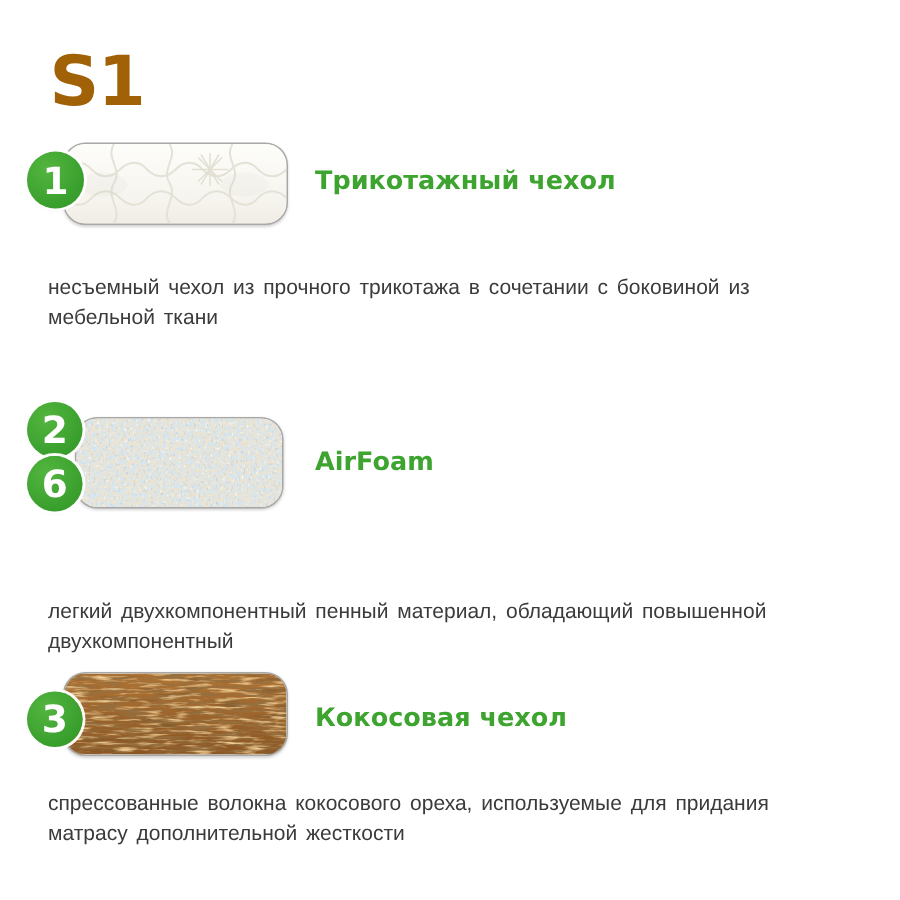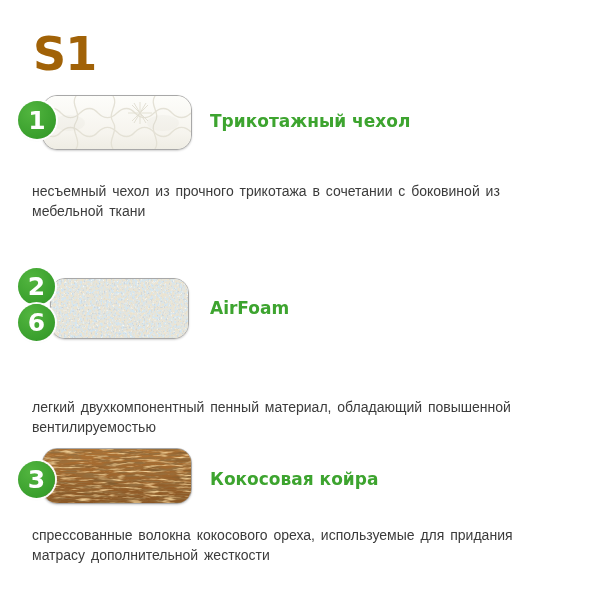--- a/index.html
+++ b/index.html
@@ -117,21 +117,21 @@
       <rect width="137" height="59" filter="url(#fmTan)"></rect>
       <rect width="137" height="59" filter="url(#fmGray)"></rect>
       <rect width="137" height="59" filter="url(#fmWhite)"></rect>
     </svg>
   </div>
   <div class="badge badge-2">2</div>
   <div class="badge badge-6">6</div>
   <h2 class="layer-heading heading-2">AirFoam</h2>
   <div class="layer-desc desc-2">
     <div class="desc-line">легкий двухкомпонентный пенный материал, обладающий повышенной</div>
-    <div class="desc-line">вентилируемостью</div>
+    <div class="desc-line">двухкомпонентный</div>
   </div>
 
   <div class="layer layer-3">
     <svg viewBox="0 0 148 54" preserveAspectRatio="none">
       <defs>
         <linearGradient id="coirBg" x1="0" y1="0" x2="0" y2="1">
           <stop offset="0" stop-color="#b07334"></stop>
           <stop offset="1" stop-color="#8a5624"></stop>
         </linearGradient>
         <filter id="fcDark" x="0" y="0" width="100%" height="100%">
@@ -147,19 +147,19 @@
           <feColorMatrix type="matrix" values="0 0 0 0 0.22  0 0 0 0 0.11  0 0 0 0 0.03  0 0 3 0 -1.6"></feColorMatrix>
         </filter>
       </defs>
       <rect width="148" height="54" fill="url(#coirBg)"></rect>
       <rect width="148" height="54" filter="url(#fcShadow)"></rect>
       <rect width="148" height="54" filter="url(#fcDark)"></rect>
       <rect width="148" height="54" filter="url(#fcLight)"></rect>
     </svg>
   </div>
   <div class="badge badge-3">3</div>
-  <h2 class="layer-heading heading-3">Кокосовая койра</h2>
+  <h2 class="layer-heading heading-3">Кокосовая чехол</h2>
   <div class="layer-desc desc-3">
     <div class="desc-line">спрессованные волокна кокосового ореха, используемые для придания</div>
     <div class="desc-line">матрасу дополнительной жесткости</div>
   </div>
 
 </div>
 
 </body></html>

